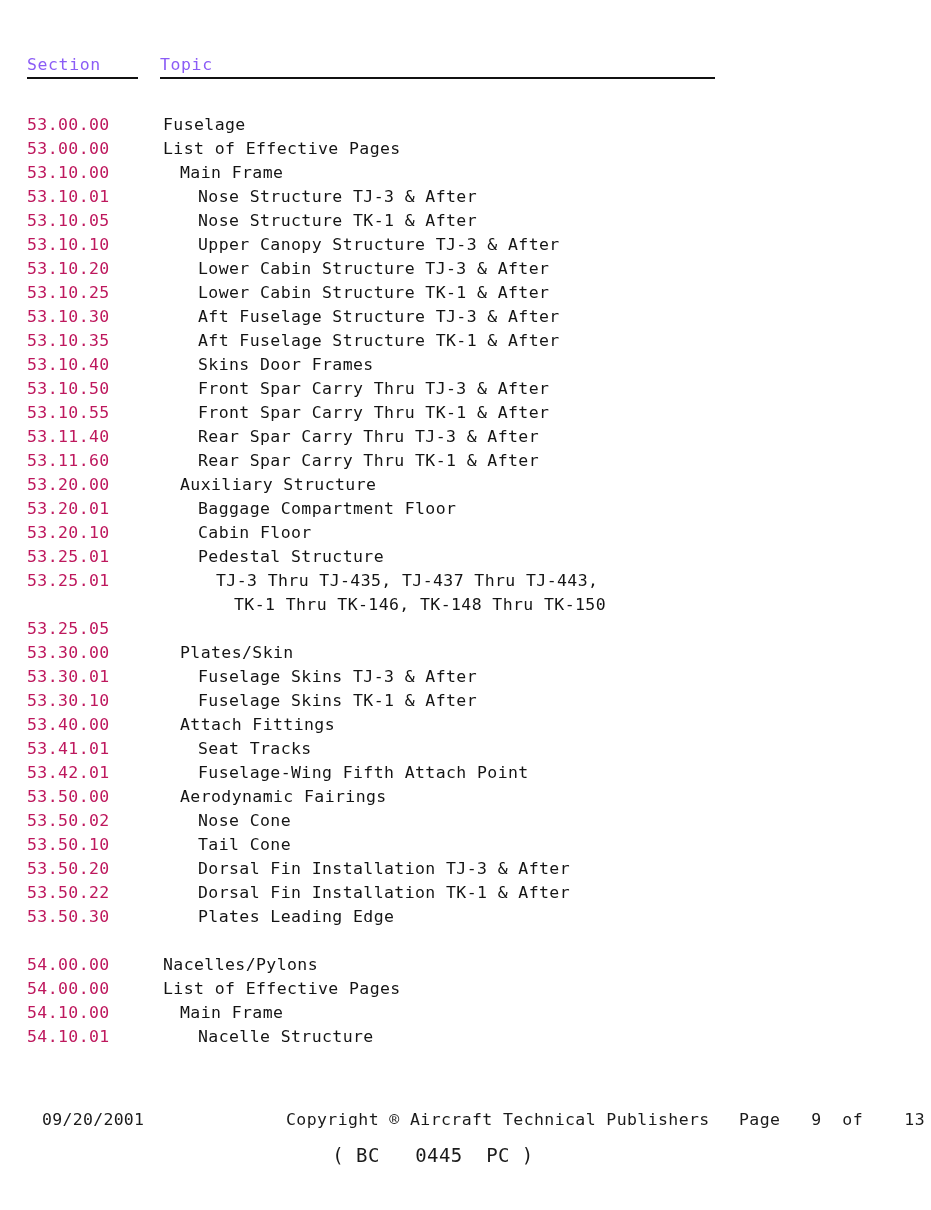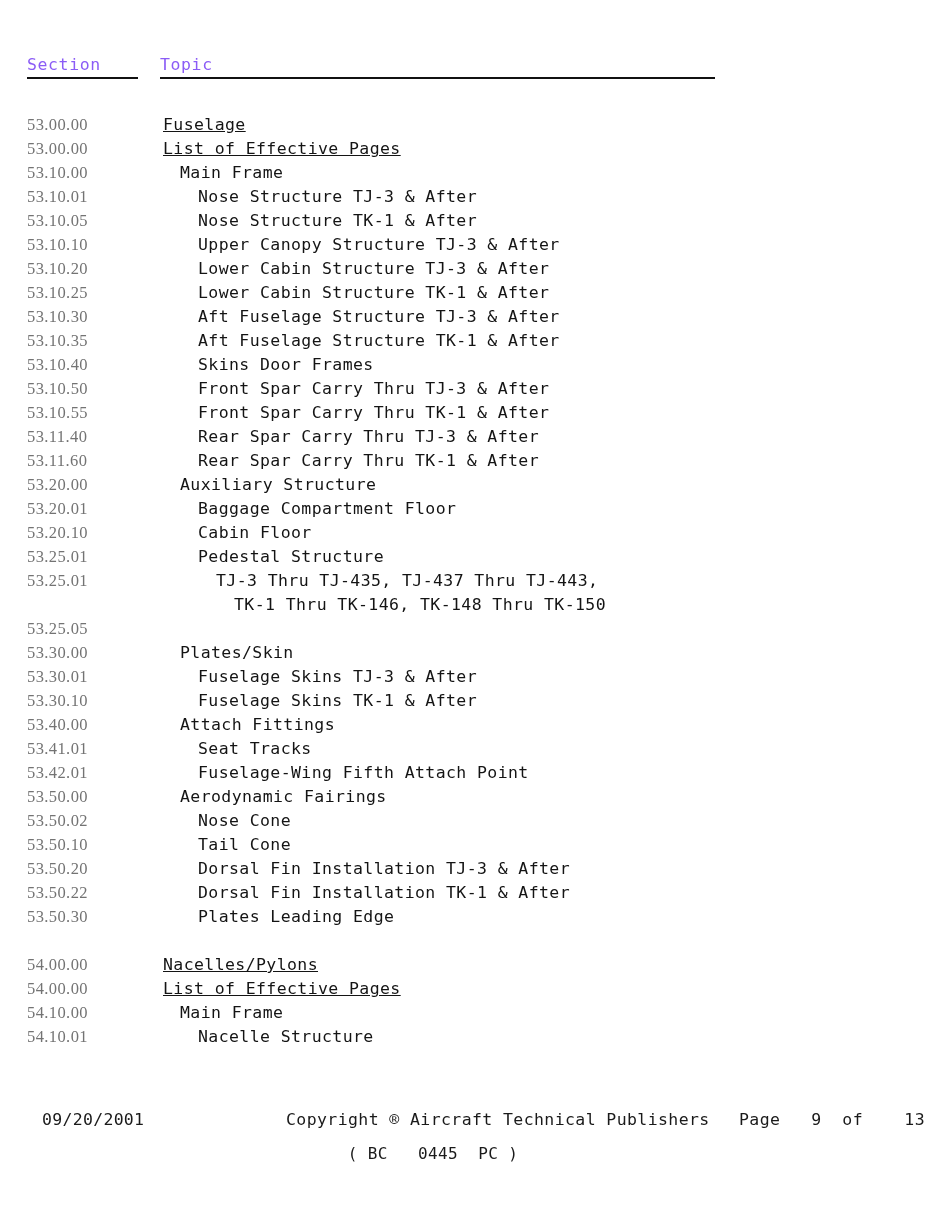--- a/index.html
+++ b/index.html
@@ -62,34 +62,33 @@
     white-space: pre;
   }
   .toc-row.spacer { height: 24px; }
 
   .sec {
     position: absolute;
     left: 27px;
     top: 2px;
     font-size: 16.5px;
     letter-spacing: 0.4px;
-    color: #737373;
-    white-space: pre;
-    font-family: Liberation Serif, serif;
+    color: #be185d;
+    white-space: pre;
   }
   .topic {
     position: absolute;
     top: 2px;
     font-size: 16.5px;
     letter-spacing: 0.4px;
     color: #141414;
     white-space: pre;
   }
   
-  .ind0 { left: 163px; text-decoration: underline; }
+  .ind0 { left: 163px; }
   .ind1 { left: 180px; }
   .ind2 { left: 198px; }
   .ind3 { left: 216px; }
   .ind4 { left: 234px; }
 
   
   .footer {
     position: absolute;
     left: 0;
     top: 1110px;
@@ -128,21 +127,21 @@
     white-space: pre;
   }
   .foot-line2 {
     position: absolute;
     top: 34px;
     left: 0;
     width: 931px;
     text-align: center;
   }
   .foot-code {
-    font-size: 16px;
+    font-size: 19px;
     letter-spacing: 0.4px;
     white-space: pre;
     padding-right: 65px;
   }
 </style>
 </head>
 <body>
 
 <div class="page">
 

